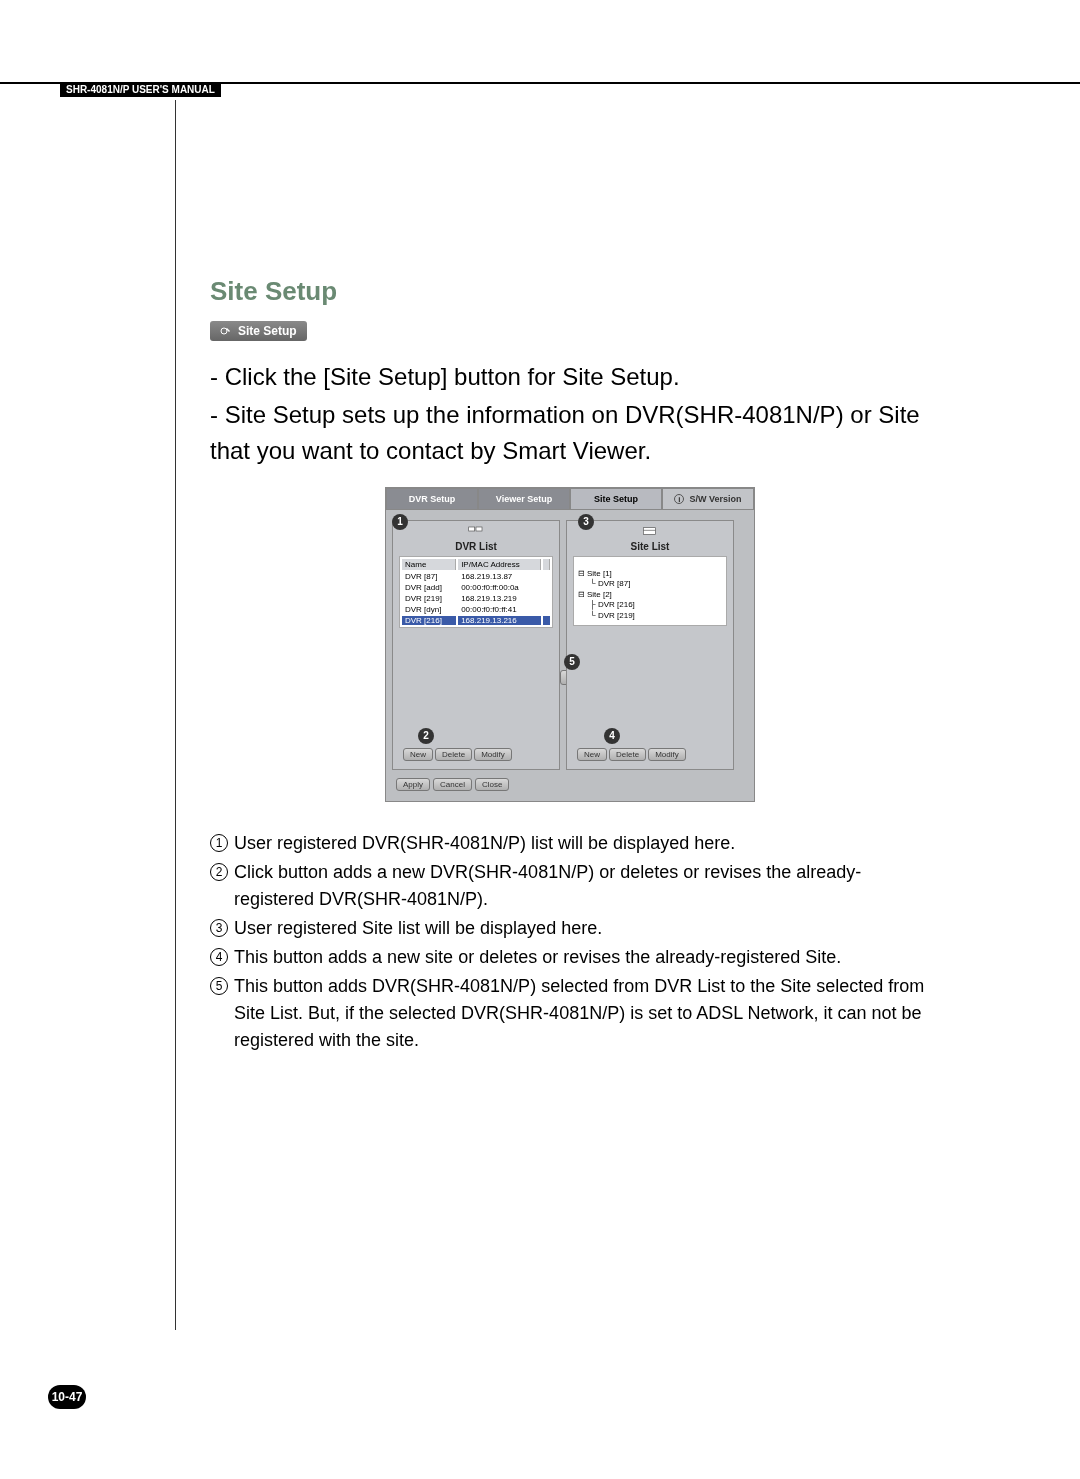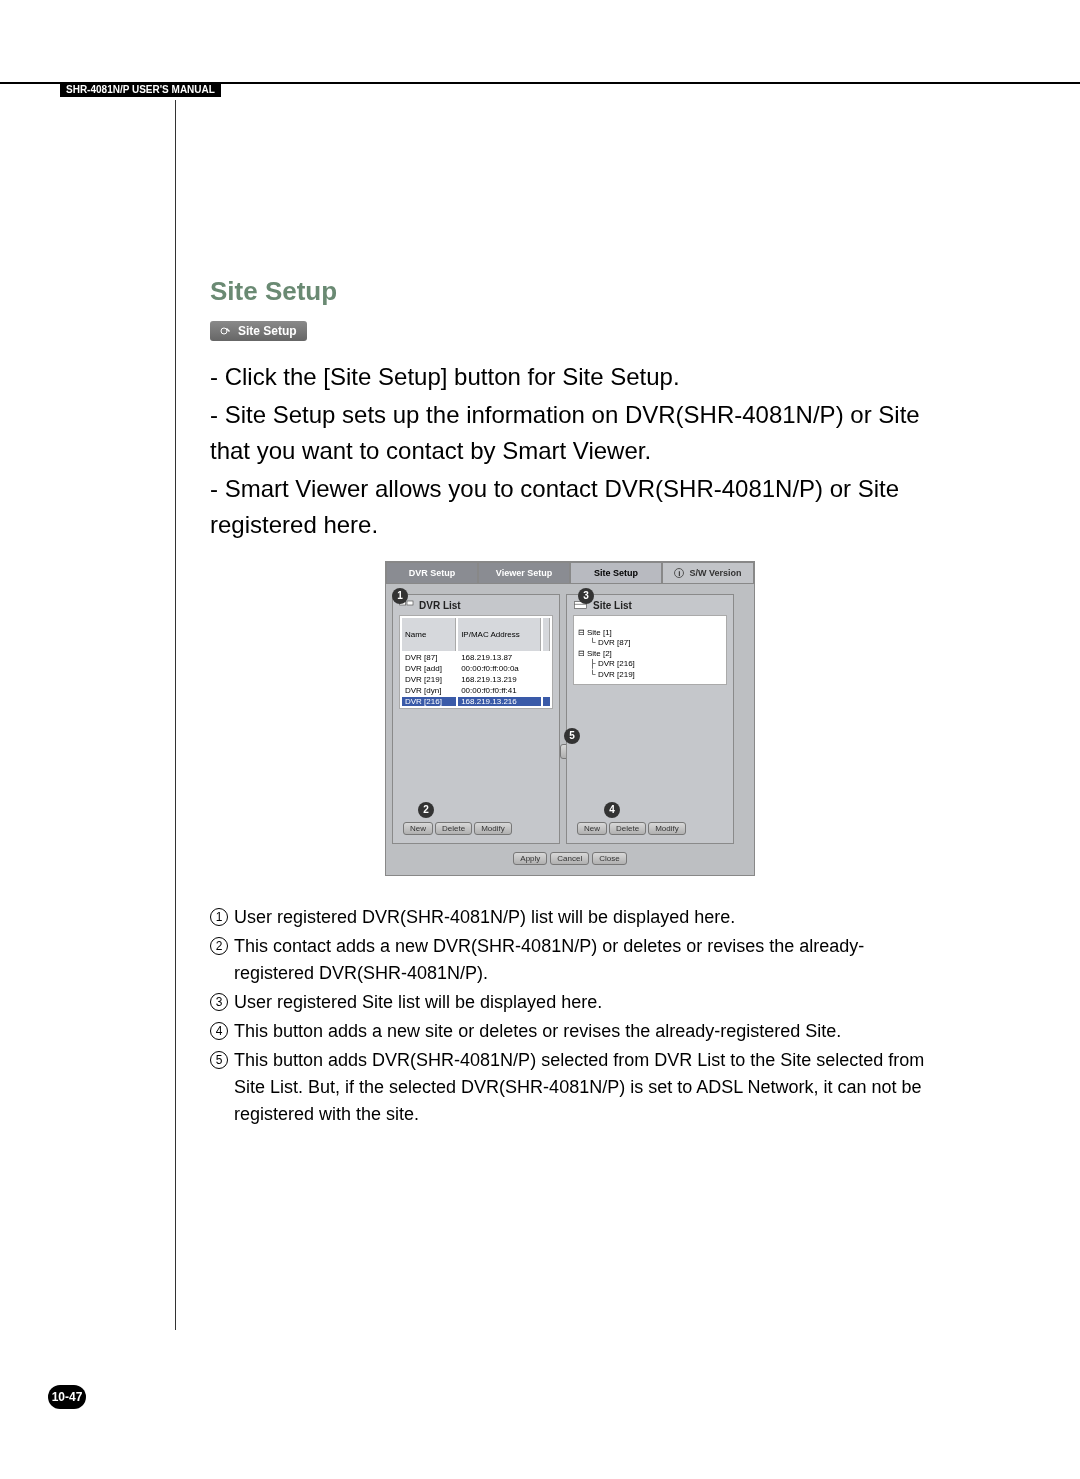--- a/index.html
+++ b/index.html
@@ -123,34 +123,35 @@
     flex-direction: column;
   }
   .panel-header {
     display: flex;
     align-items: center;
     gap: 4px;
     padding: 4px 6px;
     font-size: 10px;
     font-weight: bold;
     color: #222;
+    flex-direction: column;
   }
   .panel-header svg { width: 16px; height: 12px; }
   .dvr-table {
     background: #fff;
     margin: 0 6px;
     font-size: 8px;
     border: 1px solid #aaa;
     height: 70px;
   }
   .dvr-table th {
     background: #d6d8dc;
     border-right: 1px solid #aaa;
     font-weight: normal;
-    padding: 12px 3px;
+    padding: 1px 3px;
     text-align: left;
   }
   .dvr-table td { padding: 0 3px; white-space: nowrap; }
   .dvr-table tr.sel td { background: #3a5aa8; color: #fff; }
   .tree {
     background: #fff;
     margin: 0 6px;
     font-size: 8px;
     border: 1px solid #aaa;
     height: 70px;
@@ -179,21 +180,21 @@
     left: 174px;
     background: linear-gradient(#d8d8d8, #b0b0b0);
     border: 1px solid #777;
     border-radius: 3px;
     font-size: 8px;
     padding: 2px 7px;
     color: #666;
   }
   .footer-btns {
     display: flex;
-    justify-content: center;
+    justify-content: flex-start;
     gap: 3px;
     padding: 6px 10px 10px;
   }
   .callout {
     position: absolute;
     width: 16px; height: 16px;
     border-radius: 50%;
     background: #333;
     color: #fff;
     font-size: 10px;
@@ -251,21 +252,20 @@
     <svg viewBox="0 0 24 24">
         <circle cx="8" cy="12" r="6" fill="none" stroke="#fff" stroke-width="2"></circle>
         <path d="M14 6 L20 12 L18 14 L12 8 Z" fill="#fff"></path>
       </svg>
     <span>Site Setup</span>
   </div>
 
   <div class="bullets">
     <div>- Click the [Site Setup] button for Site Setup.</div>
     <div>- Site Setup sets up the information on DVR(SHR-4081N/P) or Site that you want to contact by Smart Viewer.</div>
-    <div>- Smart Viewer allows you to contact DVR(SHR-4081N/P) or Site registered here.</div>
   </div>
 
   
   <div class="setup-window">
     <div class="tabs">
       <div class="tab">
           <span>DVR Setup</span>
         </div>
       <div class="tab">
           <span>Viewer Setup</span>
@@ -368,21 +368,21 @@
   </div>
 
   
   <div class="notes">
     <div class="row">
         <span class="num">1</span>
         <span class="txt">User registered DVR(SHR-4081N/P) list will be displayed here.</span>
       </div>
     <div class="row">
         <span class="num">2</span>
-        <span class="txt">This contact adds a new DVR(SHR-4081N/P) or deletes or revises the already-registered DVR(SHR-4081N/P).</span>
+        <span class="txt">Click button adds a new DVR(SHR-4081N/P) or deletes or revises the already-registered DVR(SHR-4081N/P).</span>
       </div>
     <div class="row">
         <span class="num">3</span>
         <span class="txt">User registered Site list will be displayed here.</span>
       </div>
     <div class="row">
         <span class="num">4</span>
         <span class="txt">This button adds a new site or deletes or revises the already-registered Site.</span>
       </div>
     <div class="row">

